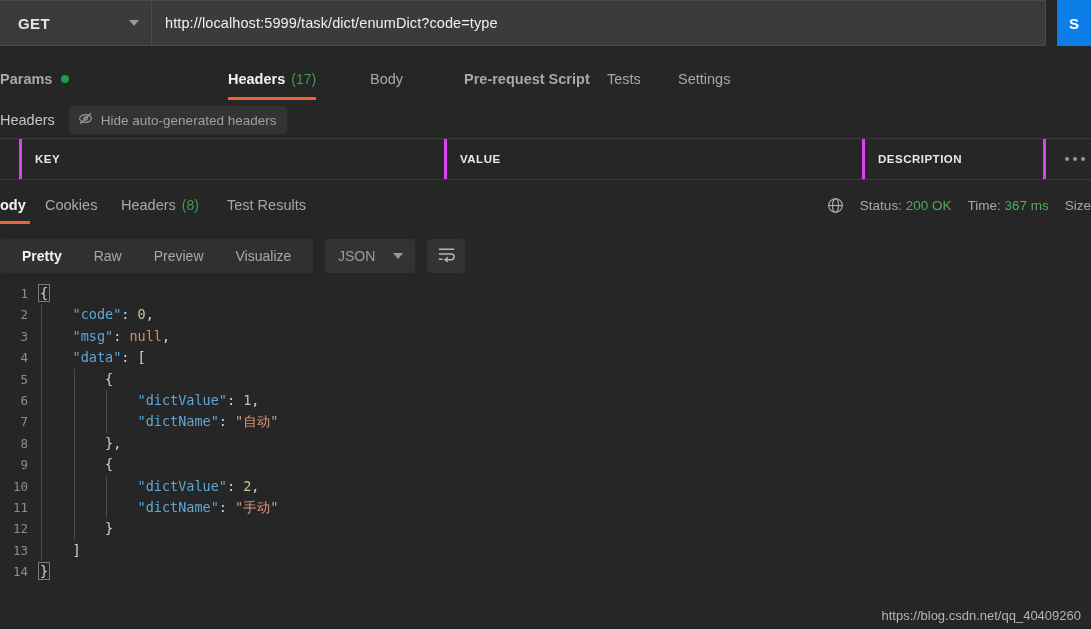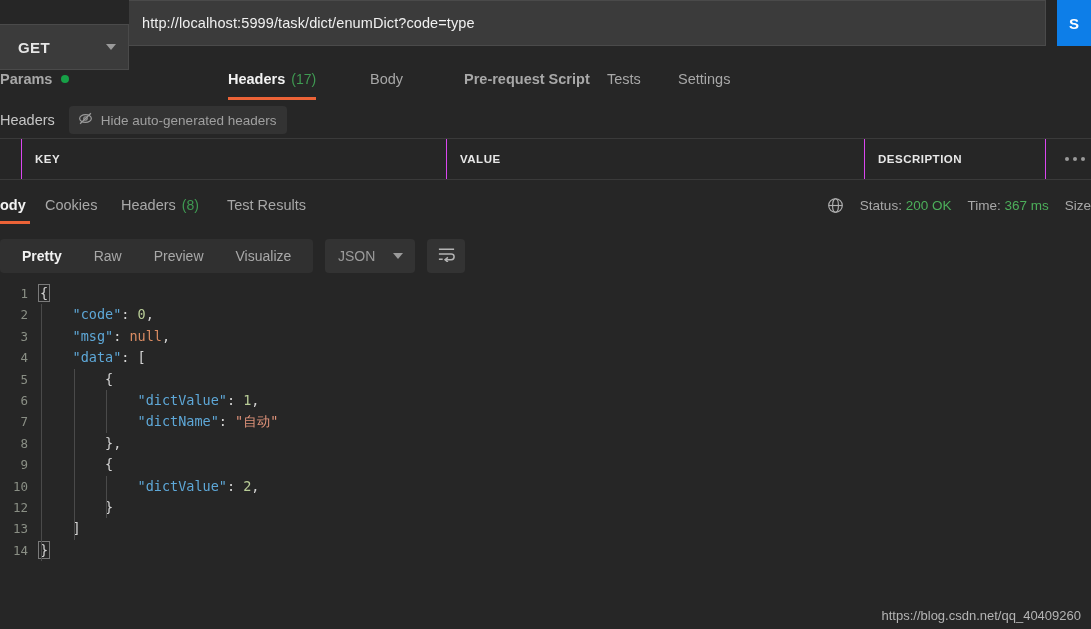--- a/index.html
+++ b/index.html
@@ -11,26 +11,25 @@
   }
   body { position: relative; }
 
   
   #url-bar {
     position: absolute; left: 0; top: 0; width: 1091px; height: 46px;
     background: #262626;
     display: flex; align-items: stretch;
   }
   #method-select {
-    width: 129px; height: 46px;
+    width: 152px; height: 46px;
     background: #3b3b3b;
     border: 1px solid #4a4a4a; border-left: none;
     display: flex; align-items: center; justify-content: space-between;
     padding: 0 12px 0 18px;
-    margin-top: 24px;
   }
   #method-label {
     color: #e6e6e6; font-size: 15px; font-weight: bold; letter-spacing: .4px;
   }
   .caret-down {
     width: 0; height: 0;
     border-left: 5px solid transparent; border-right: 5px solid transparent;
     border-top: 6px solid #9a9a9a;
   }
   #url-input {
@@ -86,21 +85,21 @@
   #headers-table {
     position: absolute; left: 0; top: 138px; width: 1091px; height: 42px;
     border-top: 1px solid #3a3a3a;
     border-bottom: 1px solid #3a3a3a;
     display: flex; align-items: stretch;
     background: #262626;
   }
   .th {
     display: flex; align-items: center;
     color: #e8e8e8; font-size: 11.5px; font-weight: bold; letter-spacing: .5px;
-    border-right: 1px solid #d946ef;
+    border-right: 3px solid #d946ef;
     padding-left: 13px;
   }
   #th-check { width: 22px; padding-left: 0; }
   #th-key { width: 425px; }
   #th-value { width: 418px; }
   #th-desc { width: 181px; }
   #th-more { flex: 1; display: flex; align-items: center; justify-content: center; border-right: none; }
   .dots-icon { display: flex; gap: 4px; }
   .dots-icon span { width: 4px; height: 4px; border-radius: 50%; background: #9a9a9a; }
 
@@ -309,20 +308,21 @@
     <div class="code-line"><span class="ln">1</span><span class="code-text"><span class="tok-brace brace-box">{</span></span></div>
     <div class="code-line"><span class="ln">2</span><span class="code-text">    <span class="tok-key">"code"</span><span class="tok-punct">: </span><span class="tok-num">0</span><span class="tok-punct">,</span></span></div>
     <div class="code-line"><span class="ln">3</span><span class="code-text">    <span class="tok-key">"msg"</span><span class="tok-punct">: </span><span class="tok-null">null</span><span class="tok-punct">,</span></span></div>
     <div class="code-line"><span class="ln">4</span><span class="code-text">    <span class="tok-key">"data"</span><span class="tok-punct">: </span><span class="tok-brace">[</span></span></div>
     <div class="code-line"><span class="ln">5</span><span class="code-text">        <span class="tok-brace">{</span></span></div>
     <div class="code-line"><span class="ln">6</span><span class="code-text">            <span class="tok-key">"dictValue"</span><span class="tok-punct">: </span><span class="tok-num">1</span><span class="tok-punct">,</span></span></div>
     <div class="code-line"><span class="ln">7</span><span class="code-text">            <span class="tok-key">"dictName"</span><span class="tok-punct">: </span><span class="tok-str">"自动"</span></span></div>
     <div class="code-line"><span class="ln">8</span><span class="code-text">        <span class="tok-brace">}</span><span class="tok-punct">,</span></span></div>
     <div class="code-line"><span class="ln">9</span><span class="code-text">        <span class="tok-brace">{</span></span></div>
     <div class="code-line"><span class="ln">10</span><span class="code-text">            <span class="tok-key">"dictValue"</span><span class="tok-punct">: </span><span class="tok-num">2</span><span class="tok-punct">,</span></span></div>
+    <div class="code-line"><span class="ln">11</span><span class="code-text">            <span class="tok-key">"dictName"</span><span class="tok-punct">: </span><span class="tok-str">"手动"</span></span></div>
     <div class="code-line"><span class="ln">12</span><span class="code-text">        <span class="tok-brace">}</span></span></div>
     <div class="code-line"><span class="ln">13</span><span class="code-text">    <span class="tok-brace">]</span></span></div>
     <div class="code-line"><span class="ln">14</span><span class="code-text"><span class="tok-brace brace-box">}</span></span></div>
     <div style="position: absolute; left: 0px; top: 0px; width: 100%; height: 100%; pointer-events: none;">
       <div style="position: absolute; left: 41px; top: 21.4px; height: 256.8px; width: 1px; background: rgb(74, 74, 74);"></div>
       <div style="position: absolute; left: 73.52px; top: 85.6px; height: 171.2px; width: 1px; background: rgb(74, 74, 74);"></div>
       <div style="position: absolute; left: 106.04px; top: 107px; height: 42.8px; width: 1px; background: rgb(74, 74, 74);"></div>
       <div style="position: absolute; left: 106.04px; top: 192.6px; height: 42.8px; width: 1px; background: rgb(74, 74, 74);"></div>
     </div>
   </div>

